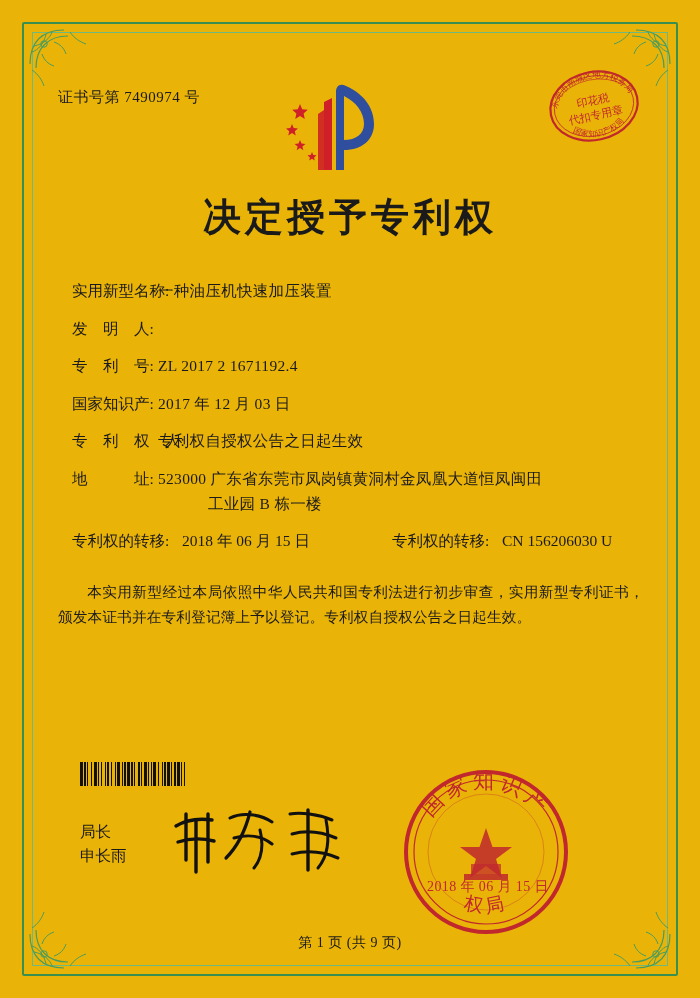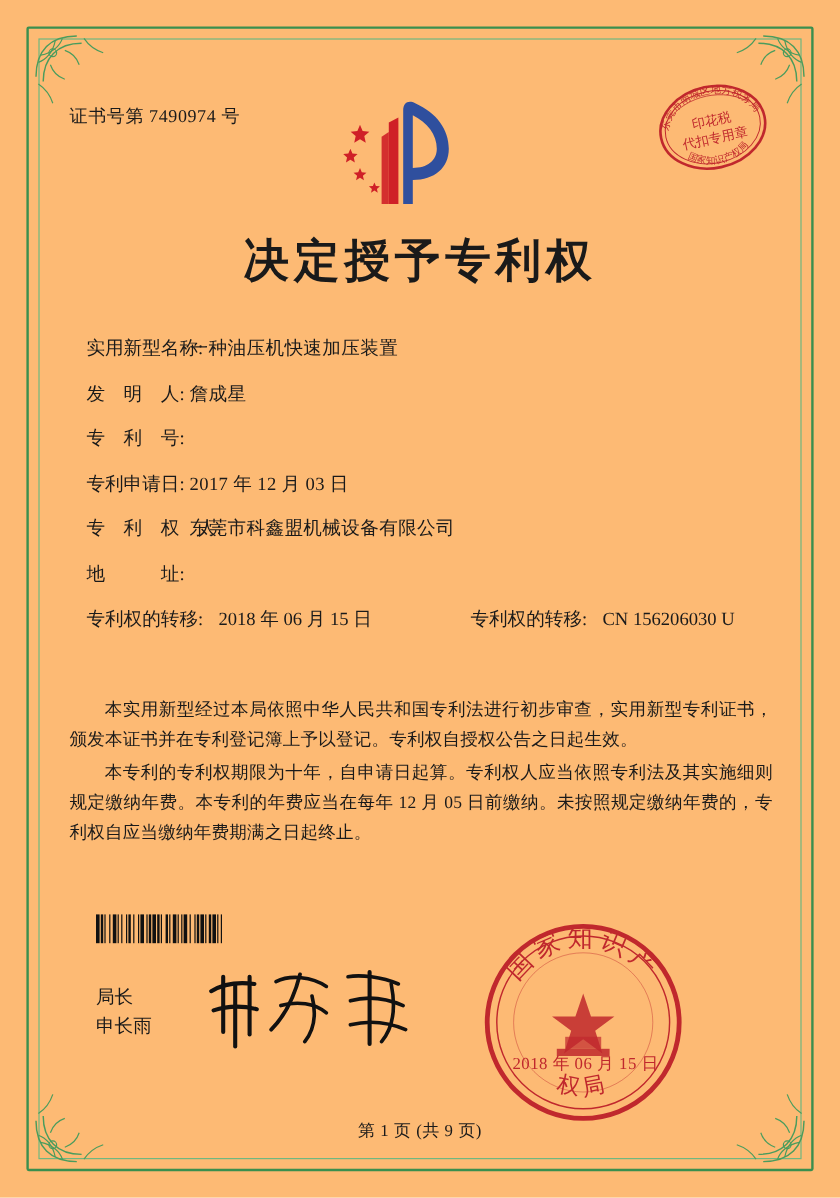--- a/index.html
+++ b/index.html
@@ -6,21 +6,21 @@
   body{
     width:700px;height:998px;
     background:#fdfdfb;
     font-family:"Liberation Serif", serif;
     color:#1a1a1a;
     overflow:hidden;
     position:relative;
   }
   .page{
     position:absolute;inset:0;
-    background:#fdba74;
+    background:#eab308;
   }
   
   .border-outer{
     position:absolute;
     left:22px;top:22px;right:22px;bottom:22px;
     border:2px solid #3a8f4e;
     border-radius:2px;
   }
   .border-inner{
     position:absolute;
@@ -279,56 +279,59 @@
 
   <div class="fields">
 
     <div class="row">
       <span class="lbl">实用新型名称:</span>
       <span class="val">一种油压机快速加压装置</span>
     </div>
 
     <div class="row">
       <span class="lbl">发　明　人:</span>
-      <span class="val">詹成星</span>
     </div>
 
     <div class="row">
       <span class="lbl">专　利　号:</span>
-    </div>
-
-    <div class="row">
-      <span class="lbl">专利申请日:</span>
+      <span class="val">ZL 2017 2 1671192.4</span>
+    </div>
+
+    <div class="row">
+      <span class="lbl">国家知识产:</span>
       <span class="val">2017 年 12 月 03 日</span>
     </div>
 
     <div class="row">
       <span class="lbl">专　利　权　人:</span>
-      <span class="val">东莞市科鑫盟机械设备有限公司</span>
+      <span class="val">专利权自授权公告之日起生效</span>
     </div>
 
     <div class="row">
       <span class="lbl">地　　　址:</span>
+      <span class="val">
+        <span>523000  广东省东莞市凤岗镇黄洞村金凤凰大道恒凤闽田</span>
+        <span class="sub">工业园 B 栋一楼</span>
+      </span>
     </div>
 
     <div class="row-two">
       <span class="half left">
         <span class="lbl2">专利权的转移:</span>
         <span>2018 年 06 月 15 日</span>
       </span>
       <span class="half">
         <span class="lbl2">专利权的转移:</span>
         <span>CN 156206030 U</span>
       </span>
     </div>
   </div>
 
   <div class="paras">
     <p>本实用新型经过本局依照中华人民共和国专利法进行初步审查，实用新型专利证书，颁发本证书并在专利登记簿上予以登记。专利权自授权公告之日起生效。</p>
-    <p>本专利的专利权期限为十年，自申请日起算。专利权人应当依照专利法及其实施细则规定缴纳年费。本专利的年费应当在每年 12 月 05 日前缴纳。未按照规定缴纳年费的，专利权自应当缴纳年费期满之日起终止。</p>
   </div>
 
   <div class="barcode" id="barcode">
       <i style="width:3px"></i>
       <i style="width:1px;background:transparent"></i>
       <i style="width:2px"></i>
       <i style="width:1px;background:transparent"></i>
       <i style="width:1px"></i>
       <i style="width:3px;background:transparent"></i>
       <i style="width:1px"></i>

